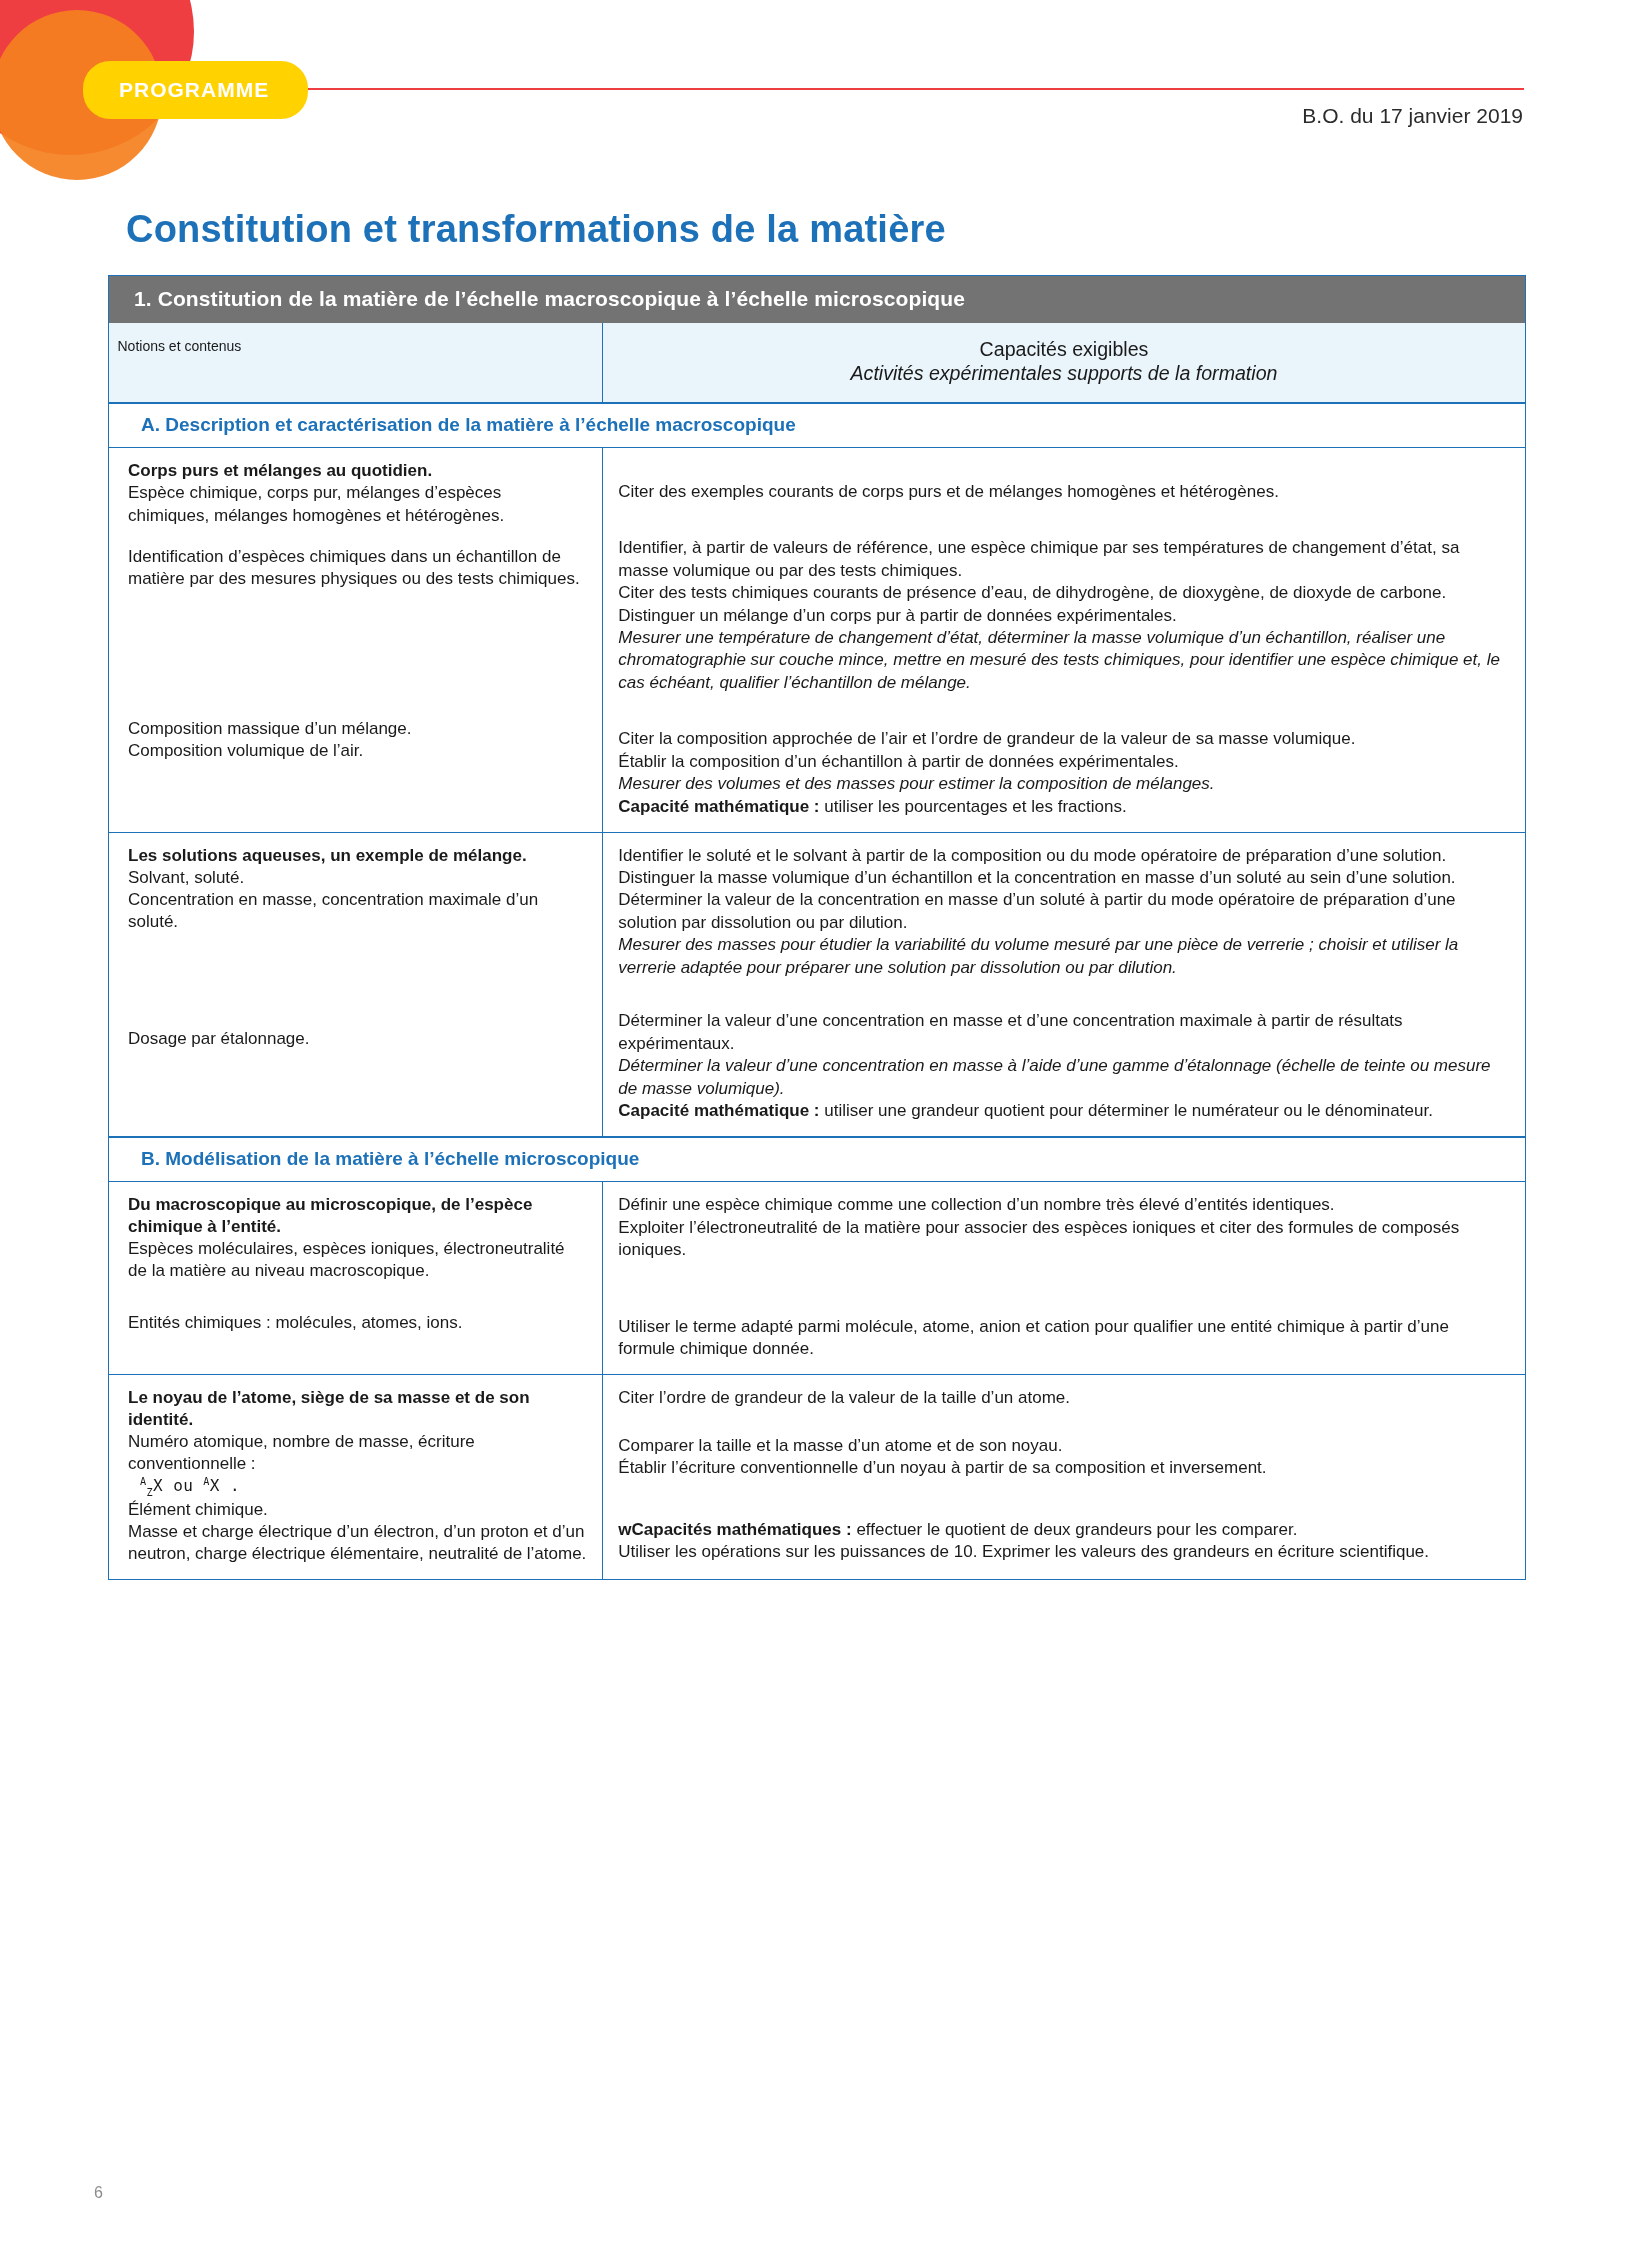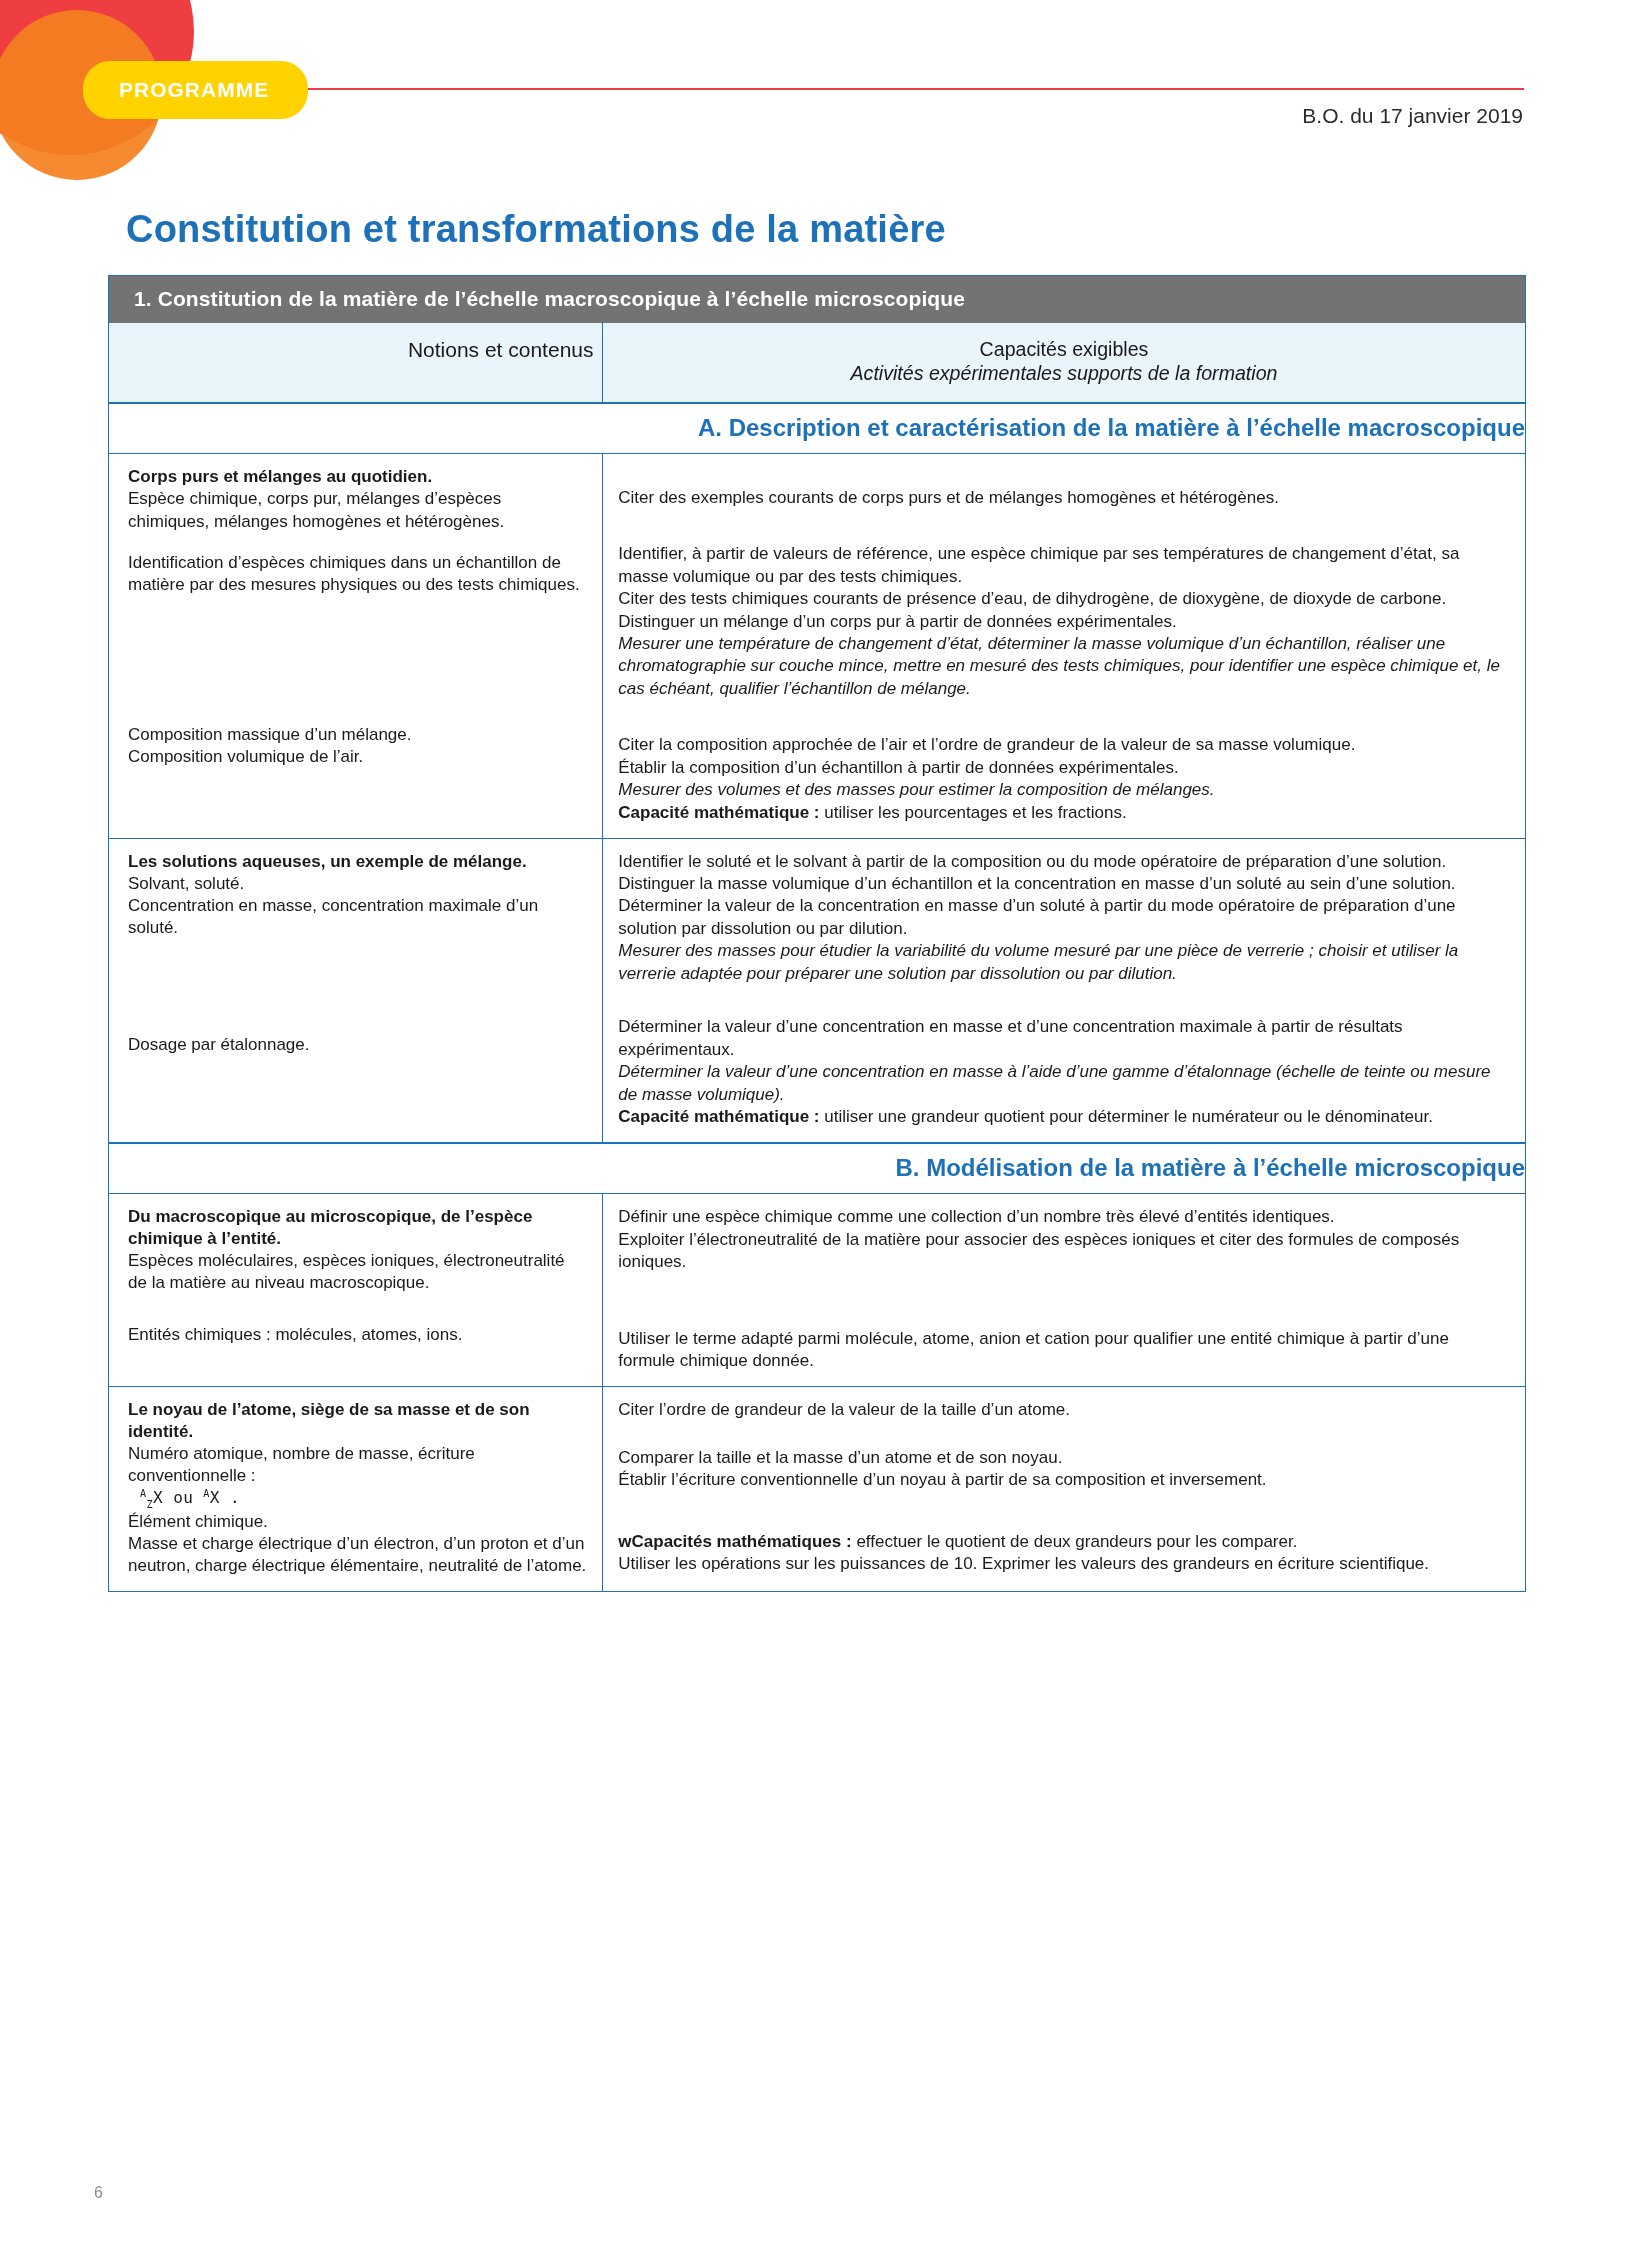--- a/index.html
+++ b/index.html
@@ -111,47 +111,46 @@
 
   .col-head {
     display: flex;
     background: #eaf4fb;
     border-bottom: 0.9px solid #1d71b8;
   }
   .col-head .ch-left {
     width: 494px;
     box-sizing: border-box;
     border-right: 0.9px solid #1d71b8;
-    text-align: right;
+    text-align: left;
     padding: 14.5px 8.5px 17px;
-    font-size: 21px;
+    font-size: 14px;
     color: #1a1a1a;
   }
   .col-head .ch-right {
     flex: 1;
     text-align: center;
     padding: 14.5px 8.5px 17px;
     font-size: 19.6px;
     color: #1a1a1a;
   }
   .col-head .ch-right em {
     display: block;
     font-style: italic;
     margin-top: 1.7px;
   }
 
   .section-bar {
     background: #ffffff;
     border-top: 0.9px solid #1d71b8;
     border-bottom: 0.9px solid #1d71b8;
     color: #1d71b8;
-    font-size: 24px;
+    font-size: 19px;
     font-weight: bold;
     padding: 10.2px 0 11px 32px;
-    text-align: right;
   }
 
   .row {
     display: flex;
     border-bottom: 0.9px solid #1d71b8;
   }
   .row:last-child {
     border-bottom: none;
   }
   .cell-left {

